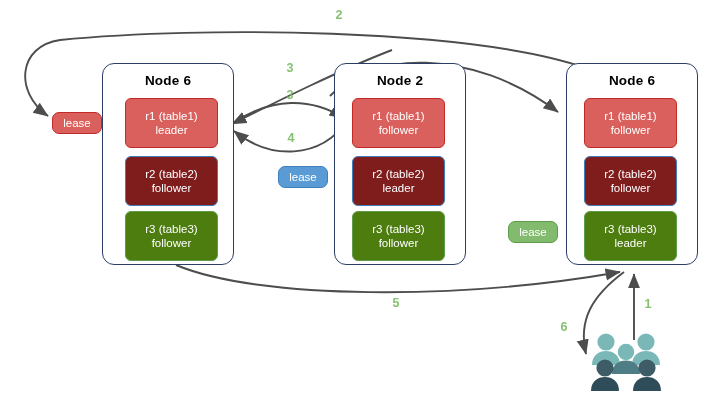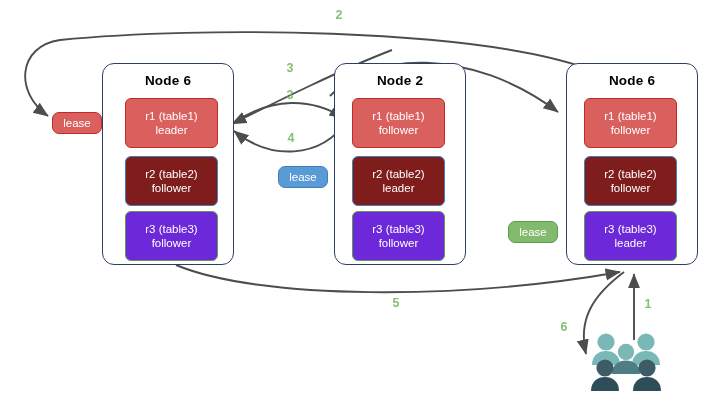--- a/index.html
+++ b/index.html
@@ -57,21 +57,21 @@
   .replica .ln { display: block; }
   .rep-red {
     background: #d9605c;
     border: 1.6px solid #c22a27;
   }
   .rep-blue {
     background: #7f1d1d;
     border: 1.6px solid #3f7fbd;
   }
   .rep-green {
-    background: #6d28d9;
+    background: #4d7c0f;
     border: 1.6px solid #5e9c4c;
   }
   .lease {
     position: absolute;
     box-sizing: border-box;
     border-radius: 7px;
     display: flex;
     align-items: center;
     justify-content: center;
     font-size: 11.5px;

